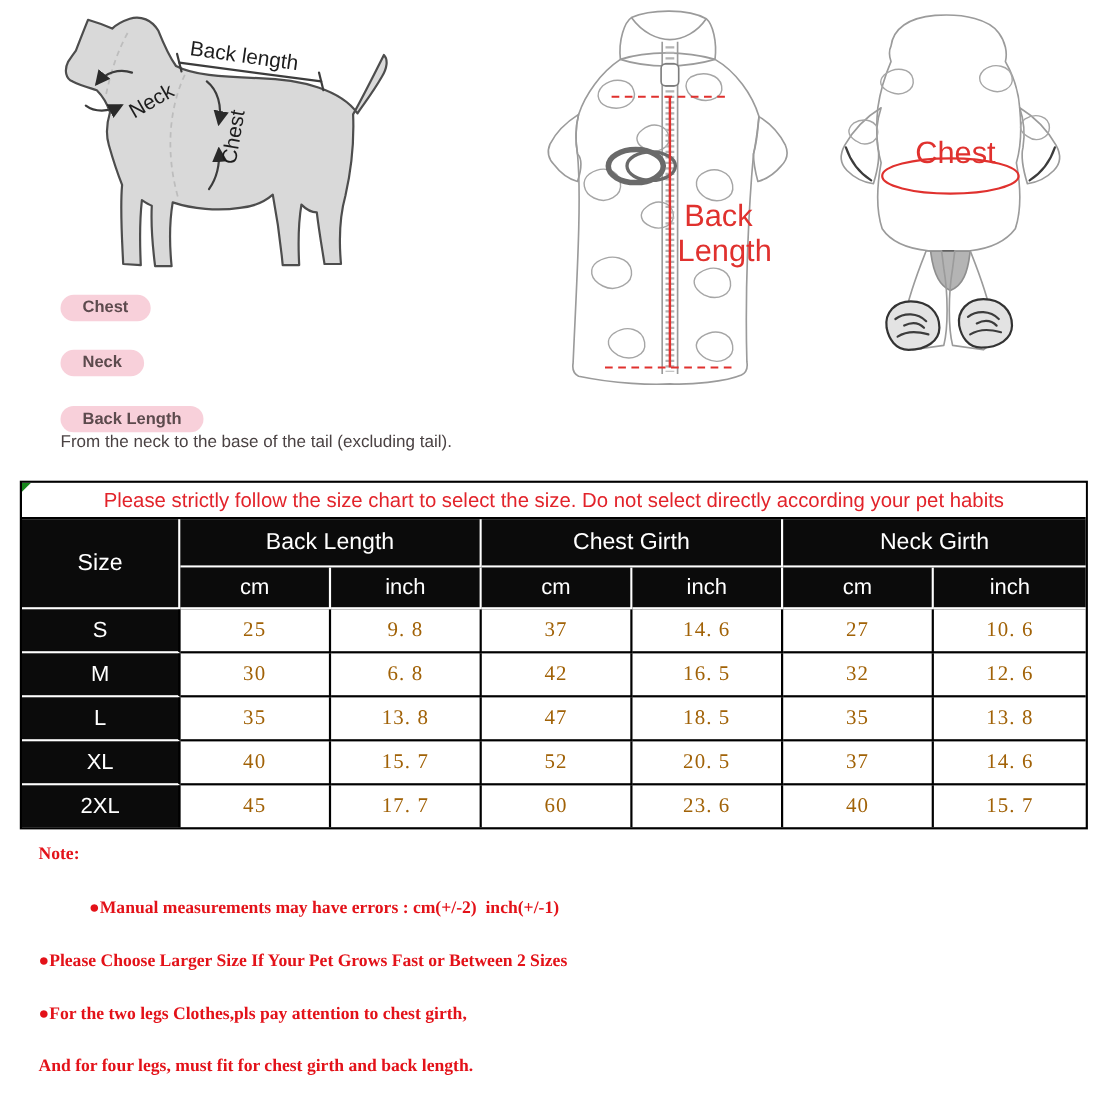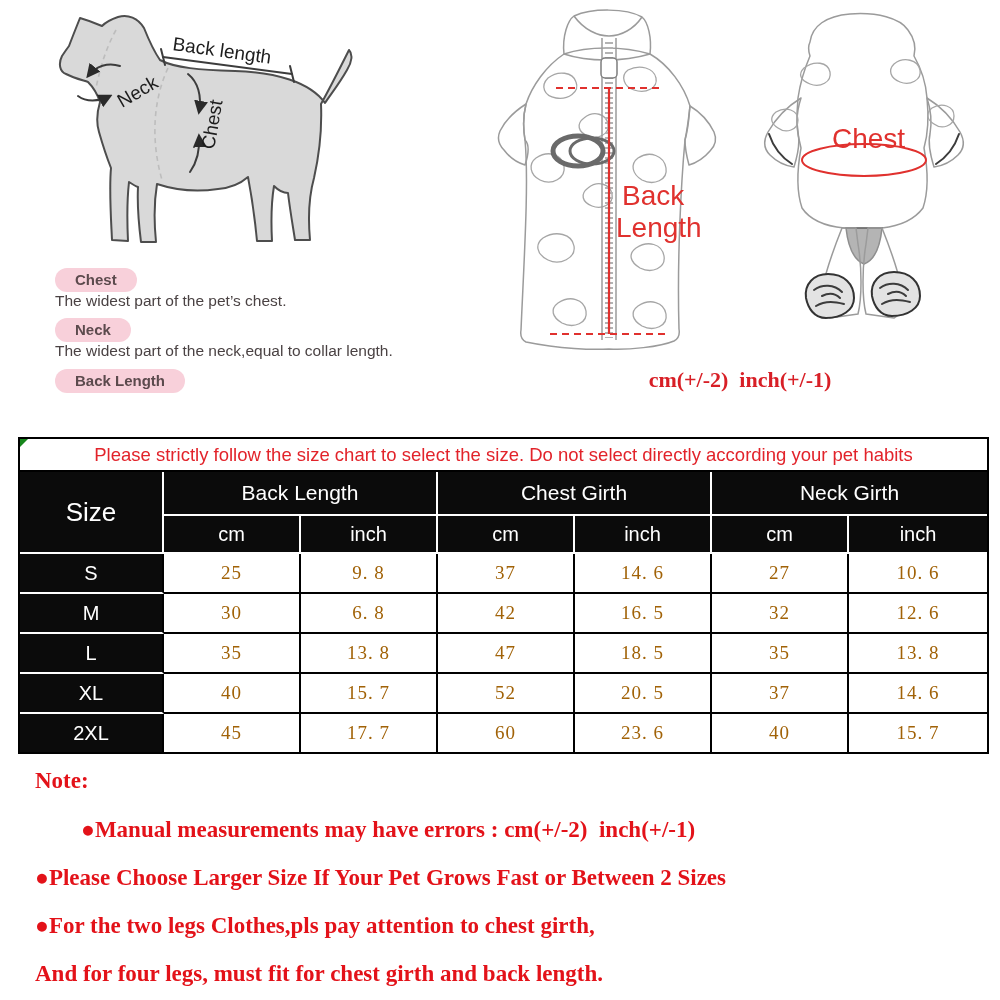--- a/index.html
+++ b/index.html
@@ -28,31 +28,31 @@
   
   #size-table{position:absolute;left:18px;top:437px;width:967px;border-collapse:separate;
               border-spacing:0;table-layout:fixed;border:2px solid #000;}
   #size-table td{border-right:2px solid #000;border-bottom:2px solid #000;
                  text-align:center;vertical-align:middle;padding:0;overflow:hidden;}
   #size-table td:last-child{border-right:none;}
   #size-table tr:last-child td{border-bottom:none;}
   td.notice{background:#fff;color:#e2232a;font-size:18.5px;white-space:nowrap;height:31px;}
   td.dark{background:#0b0b0b;color:#fff;}
   td.ghead{height:42px;font-size:21px;border-right-color:#fff !important;border-bottom-color:#fff !important;}
-  td.gsize{font-size:26px;border-right-color:#fff !important;border-bottom-color:#fff !important;}
+  td.gsize{font-size:21px;border-right-color:#fff !important;border-bottom-color:#fff !important;}
   td.unit{height:36px;font-size:20px;border-right-color:#fff !important;border-bottom-color:#fff !important;margin-top:16px;}
   td.szcell{height:38px;font-size:20px;border-right-color:#000 !important;border-bottom-color:#fff !important;}
   td.val{height:38px;font-family:"Liberation Serif","DejaVu Serif",serif;font-size:19px;
          color:#a16207;letter-spacing:1px;}
   #green-corner{position:absolute;left:20px;top:439px;width:0;height:0;
                 border-top:8px solid #17861c;border-right:8px solid transparent;}
 
   
   .note-line{position:absolute;left:35px;width:950px;color:#e31219;font-weight:bold;
-             font-family:"Liberation Serif","DejaVu Serif",serif;font-size:23px;white-space:pre;}
+             font-family:"Liberation Serif","DejaVu Serif",serif;font-size:16px;white-space:pre;}
   #note-title{top:768px;}
   #note-l1{top:817px;margin-left:46px;} #note-l2{top:865px;} #note-l3{top:913px;} #note-l4{top:961px;}
 
   
   .ink{stroke:#3c3c3c;fill:none;stroke-width:2;stroke-linecap:round;}
   .thin{stroke:#9b9b9b;fill:none;stroke-width:1.5;stroke-linejoin:round;}
   .camo{stroke:#a6a6a6;fill:none;stroke-width:1.3;}
   .redln{stroke:#e0312e;fill:none;}
   .dgray{fill:#d9d9d9;stroke:#4d4d4d;stroke-width:2;stroke-linejoin:round;}
   .dash{stroke:#bdbdbd;stroke-width:1.6;fill:none;stroke-dasharray:5 4;}
@@ -101,24 +101,23 @@
 
     <path class="ink" marker-end="url(#ah)" d="M 168 66 C 178 74 182 88 179 104"></path>
     <path class="ink" marker-end="url(#ah)" d="M 170 164 C 177 154 180 142 179 128"></path>
 
     <text class="dlabel" x="152" y="42" transform="rotate(8 152 42)">Back length</text>
     <text class="dlabel" x="102" y="100" transform="rotate(-30 102 100)">Neck</text>
     <text class="dlabel" x="194" y="142" transform="rotate(-80 194 142)">Chest</text>
   </svg>
 
   <span id="def1-pill" class="def-pill">Chest</span>
-  <div id="def1-text" class="def-text">The widest part of the pet’s chest.</div>
   <span id="def2-pill" class="def-pill">Neck</span>
-  <div id="def2-text" class="def-text">The widest part of the neck,equal to collar length.</div>
   <span id="def3-pill" class="def-pill">Back Length</span>
+  <div id="def3-text" class="def-text">From the neck to the base of the tail (excluding tail).</div>
 
   <svg id="garment-front" viewBox="0 0 240 356">
 
     <path class="thin" fill="#ffffff" d="M 76 46
       C 58 58 44 78 38 96 C 35 108 35 120 37 132 C 41 175 36 252 33 322
       C 32 328 34 332 38 334 C 72 341 105 342 121 341 C 140 342 172 339 186 333
       C 190 331 192 327 191 321 C 189 252 193 176 197 132 C 200 118 201 106 202 98
       C 196 78 181 57 162 46 C 135 38 100 38 76 46 Z"></path>
 
     <path class="thin" fill="#ffffff" d="M 76 46
@@ -205,21 +204,20 @@
       <path class="camo" d="M 62 60 C 72 52 86 54 88 64 C 90 74 78 80 68 76 C 58 72 56 66 62 60 Z"></path>
       <path class="camo" d="M 152 56 C 162 48 176 52 178 62 C 180 72 168 78 158 74 C 148 70 146 62 152 56 Z"></path>
       <path class="camo" d="M 190 100 C 200 94 212 98 212 108 C 212 118 200 122 192 116 C 184 111 184 105 190 100 Z"></path>
       <path class="camo" d="M 34 104 C 44 98 56 102 56 112 C 56 122 44 126 36 120 C 28 115 28 109 34 104 Z"></path>
     </g>
 
     <ellipse cx="122" cy="152" rx="62" ry="16" fill="none" stroke="#e0312e" stroke-width="2"></ellipse>
     <text class="rlabel" x="90" y="140">Chest</text>
   </svg>
 
-  <div id="tolerance">cm(+/-2)  inch(+/-1)</div>
 
   <table id="size-table">
     <colgroup>
       <col style="width:144px">
         <col style="width:137px">
         <col style="width:137px">
       <col style="width:137px">
         <col style="width:137px">
         <col style="width:137px">
         <col style="width:138px">

